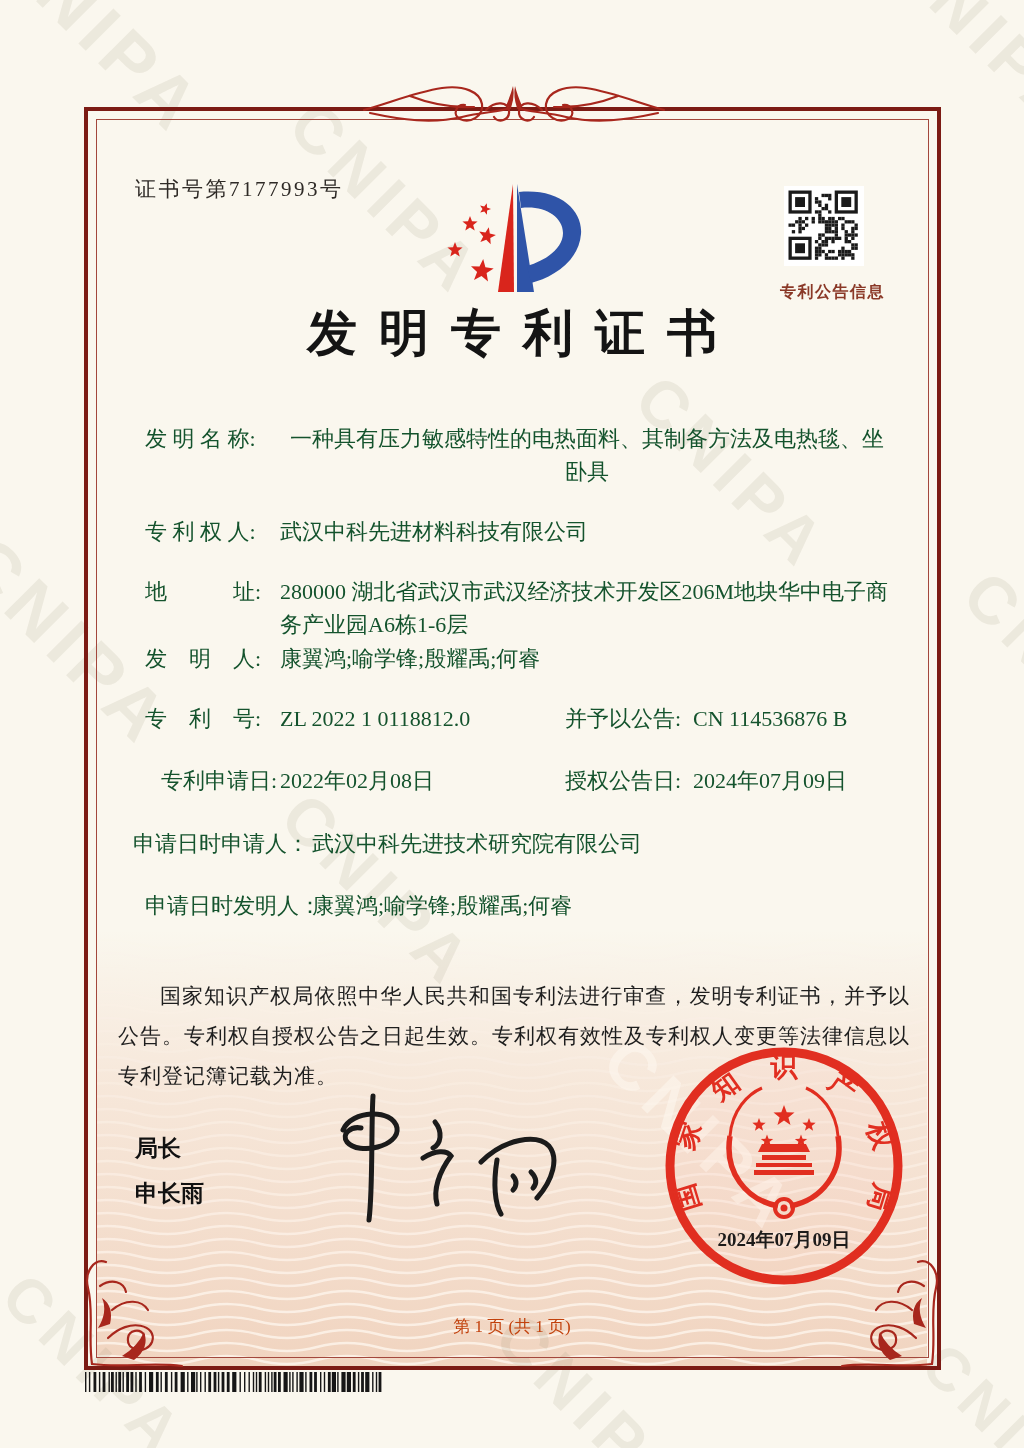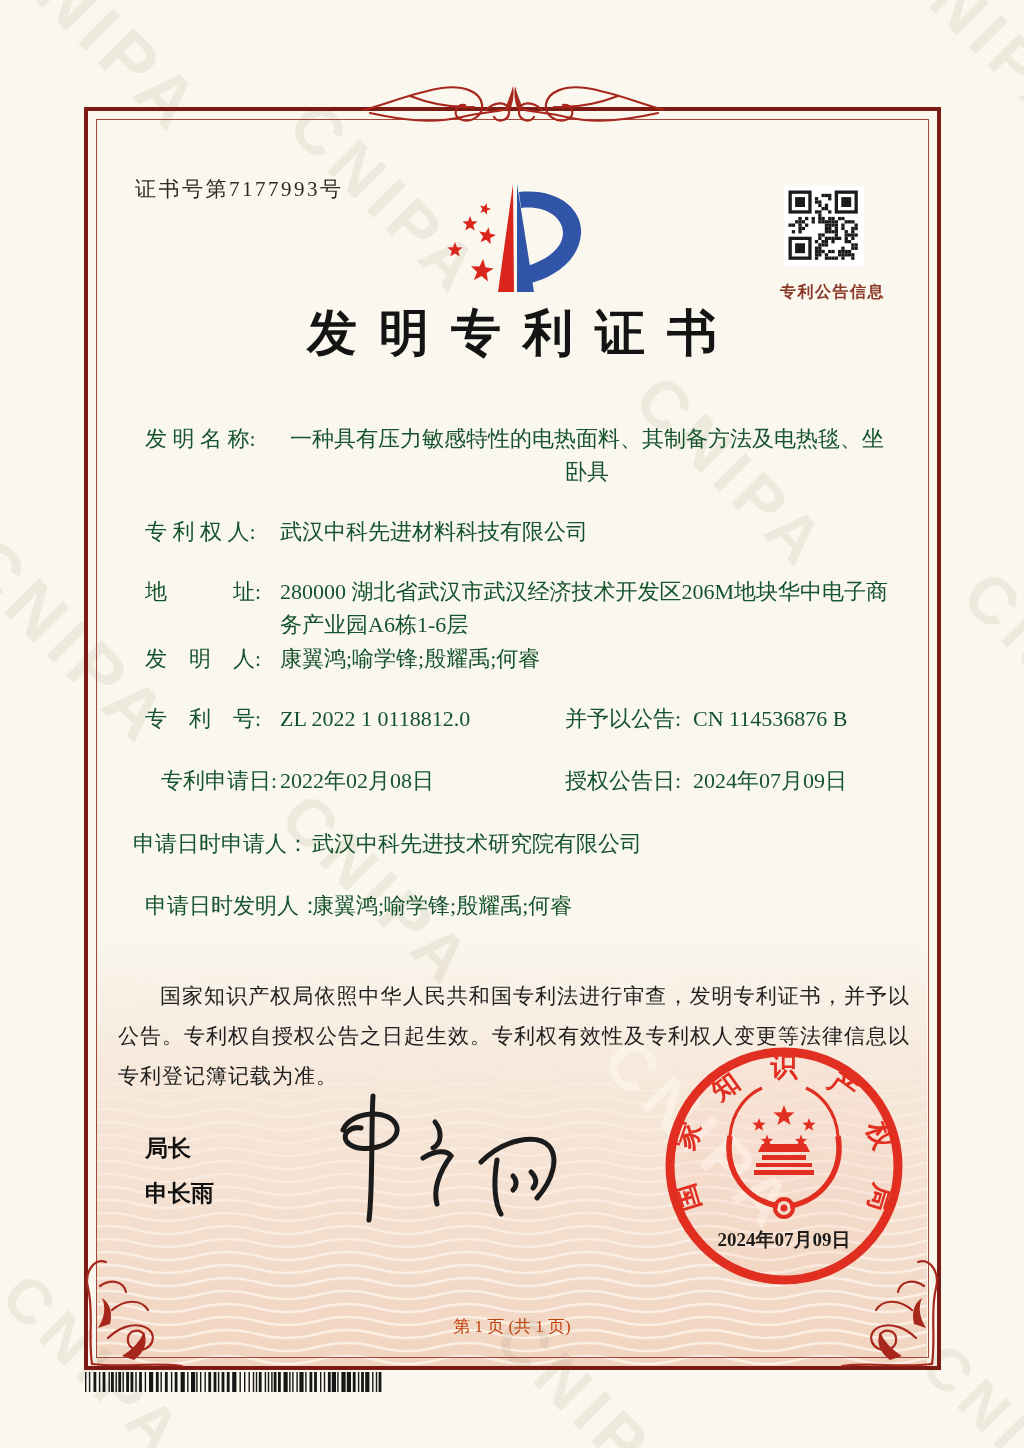--- a/index.html
+++ b/index.html
@@ -20,21 +20,21 @@
   .cert-no{position:absolute;left:135px;top:175px;font-size:21px;letter-spacing:2.5px;color:#2e2a26;z-index:5;}
   .qr-box{position:absolute;left:784px;top:186px;width:76px;height:76px;background:#fff;z-index:5;padding:2px;}
   .qr-caption{position:absolute;left:760px;top:282px;width:145px;text-align:center;font-size:16px;
       font-weight:bold;letter-spacing:1.5px;color:#8a3827;z-index:5;}
   .title{position:absolute;left:0;top:300px;width:100%;text-align:center;font-size:50px;font-weight:bold;
       letter-spacing:22px;text-indent:22px;color:#141414;z-index:5;}
   .fld{position:absolute;z-index:5;font-size:22px;line-height:33px;color:#14532d;}
   .fld .lab{white-space:pre;}
   .legal{position:absolute;left:118px;top:976px;width:792px;font-size:21px;line-height:40px;
       text-align:justify;text-indent:2em;color:#1e1e1e;letter-spacing:1px;z-index:5;}
-  .director{position:absolute;left:145px;top:1133px;z-index:5;
+  .director{position:absolute;left:135px;top:1133px;z-index:5;
       font-family:"Liberation Sans","DejaVu Sans",sans-serif;font-weight:bold;font-size:23px;color:#111;}
   .director div{margin-bottom:14px;}
   .sig{position:absolute;left:285px;top:1088px;z-index:5;}
   .seal{position:absolute;left:658px;top:1040px;z-index:6;opacity:0.95;}
   .footer{position:absolute;left:0;top:1315px;width:100%;text-align:center;font-size:17px;color:#c2410c;z-index:5;}
   .barcode{position:absolute;left:85px;top:1372px;z-index:5;}
 </style>
 </head>
 <body>
 

